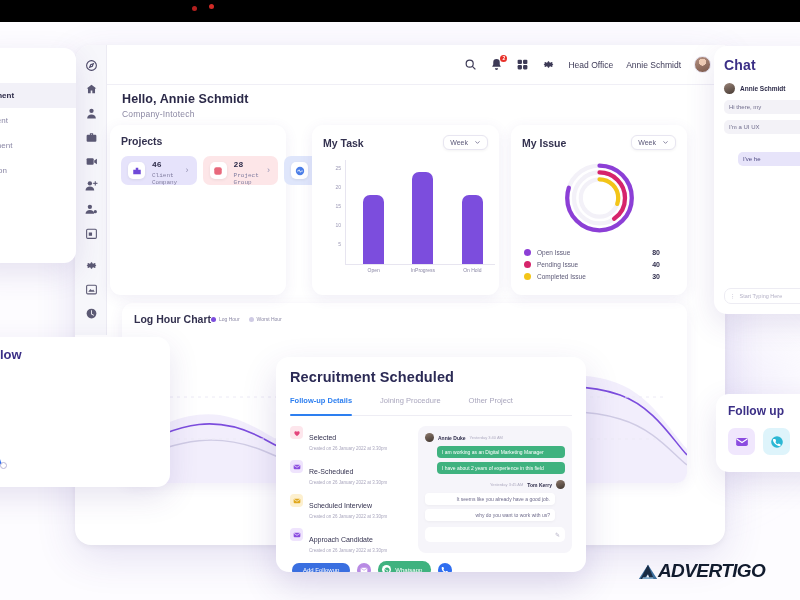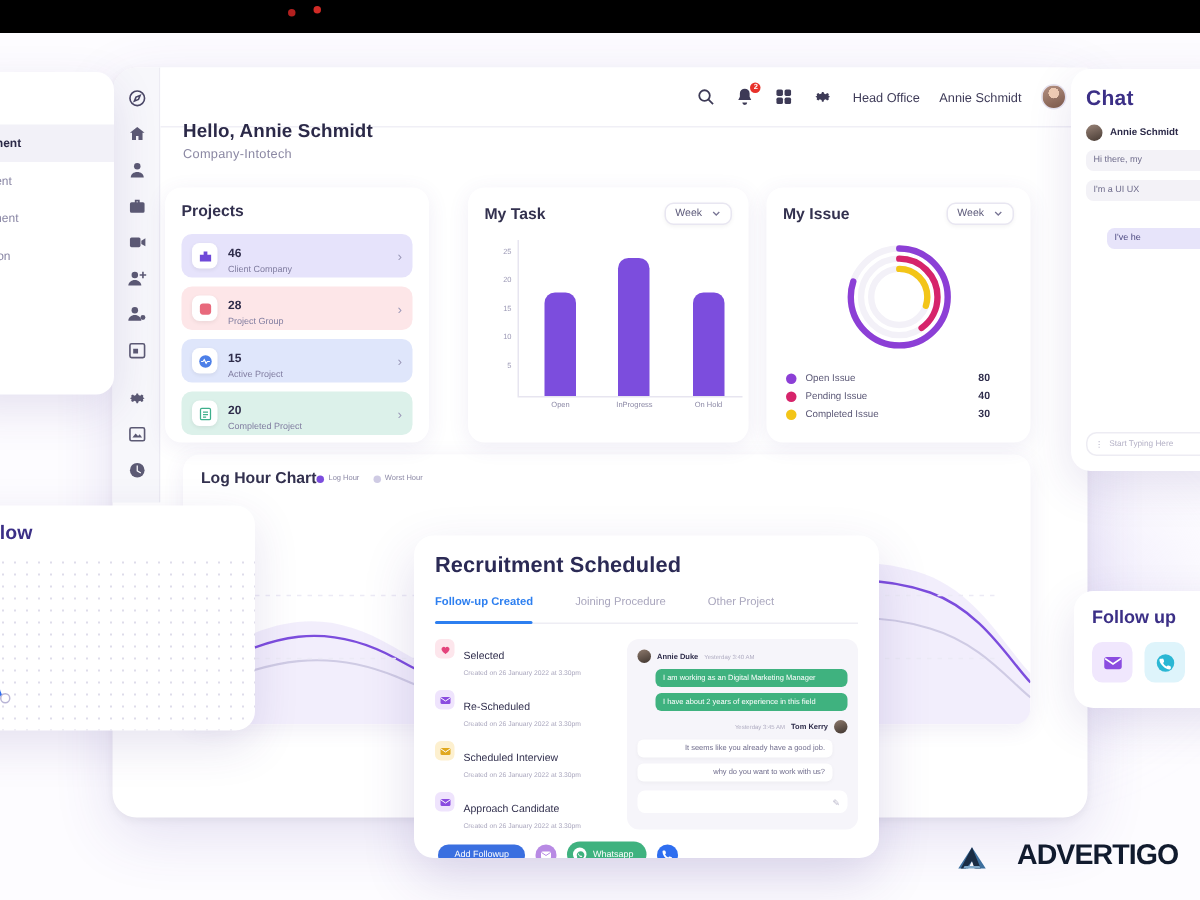--- a/index.html
+++ b/index.html
@@ -49,32 +49,32 @@
     text-align:center; padding:0 1px; font-weight:bold; }
   .officelbl { font-size:8.5px; color:#3e3b58; }
   .userlbl { font-size:8.5px; color:#3e3b58; }
   .avatar { width:17px; height:17px; border-radius:50%;
     background:
       radial-gradient(circle at 50% 34%, #f0cdb4 0 28%, rgba(0,0,0,0) 29%),
       linear-gradient(160deg,#b79383,#7d5a49);
     border:1px solid #e7e4f0; }
 
   
-  .greet { position:absolute; left:122px; top:80px; }
+  .greet { position:absolute; left:122px; top:92px; }
   .greet h1 { font-size:12.5px; color:#2b2948; letter-spacing:.1px; }
   .greet p { font-size:8.5px; color:#8b88a3; margin-top:3px; letter-spacing:.2px; }
 
   
   .card { position:absolute; background:#fff; border-radius:11px;
     box-shadow: 0 3px 14px rgba(90,70,160,.09); }
   .card h2 { font-size:10.5px; color:#33314f; }
 
   
   #projects { left:110px; top:125px; width:176px; height:170px; padding:10px 11px; }
-  .proj-list { margin-top:9px; display:flex; flex-direction:column; gap:6px; }
+  .proj-list { margin-top:9px; display:flex; gap:6px;font-family:Liberation Mono, monospace; }
   .proj-row { display:flex; align-items:center; gap:7px; height:29px; border-radius:7px;
     padding:0 7px; }
   .proj-ico { width:17px; height:17px; border-radius:5px; background:#fff;
     display:flex; align-items:center; justify-content:center; flex:0 0 auto;
     box-shadow:0 1px 3px rgba(0,0,0,.07); }
   .proj-ico svg { width:10px; height:10px; display:block; }
   .proj-txt { flex:1 1 auto; line-height:1.1; }
   .proj-num { font-size:8px; font-weight:bold; color:#2e2c4a; }
   .proj-lbl { font-size:6px; color:#807da0; margin-top:1px; }
   .chev { color:#9b98b8; font-size:9px; }
@@ -210,21 +210,21 @@
   .followup { position:absolute; left:716px; top:394px; width:132px; height:78px;
     background:#fff; border-radius:13px; box-shadow:0 10px 30px rgba(70,50,140,.13);
     padding:10px 12px; overflow:hidden; }
   .followup h3 { font-size:12px; color:#3b2f86; font-weight:bold; }
   .fu-icons { display:flex; gap:8px; margin-top:10px; }
   .fu-ic { width:27px; height:27px; border-radius:7px; display:flex;
     align-items:center; justify-content:center; }
   .fu-ic svg { width:14px; height:14px; display:block; }
 
   
-  .wm { position:absolute; left:638px; top:560px; display:flex; align-items:center; gap:20px; }
+  .wm { position:absolute; left:638px; top:560px; display:flex; align-items:center; gap:0;font-style:italic; }
   .wm-mark { width:20px; height:17px; }
   .wm-txt { font-size:19px; font-weight:bold; color:#111b2e; letter-spacing:-.6px; }
 </style>
 </head>
 <body>
 
 <div id="stage">
 
   <div class="backdrop">
     <div class="blob" style="left:120px;top:300px;width:300px;height:160px;background:#d9cff5;"></div>
@@ -539,21 +539,21 @@
         <path d="M59 70 C 66 70, 62 94, 70 95" fill="none" stroke="#2f6ef0" stroke-width="1.4"></path>
       </svg>
 
       <div class="port" style="left:66px;top:91px;"></div>
     </div>
   </div>
 
   <div class="recruit">
     <h3>Recruitment Scheduled</h3>
     <div class="tabs">
-      <span class="tab active">Follow-up Created</span>
+      <span class="tab active">Follow-up Details</span>
       <span class="tab">Joining Procedure</span>
       <span class="tab">Other Project</span>
     </div>
     <div class="rbody">
       <div class="rlist">
 
         <div class="ritem">
           <span class="ritem-ico" style="background:#fde6ec">
             <svg viewBox="0 0 24 24" fill="#e4447c">
                 <path d="M12 21s-8-5-8-10a4.5 4.5 0 018-2.7A4.5 4.5 0 0120 11c0 5-8 10-8 10z"></path>

